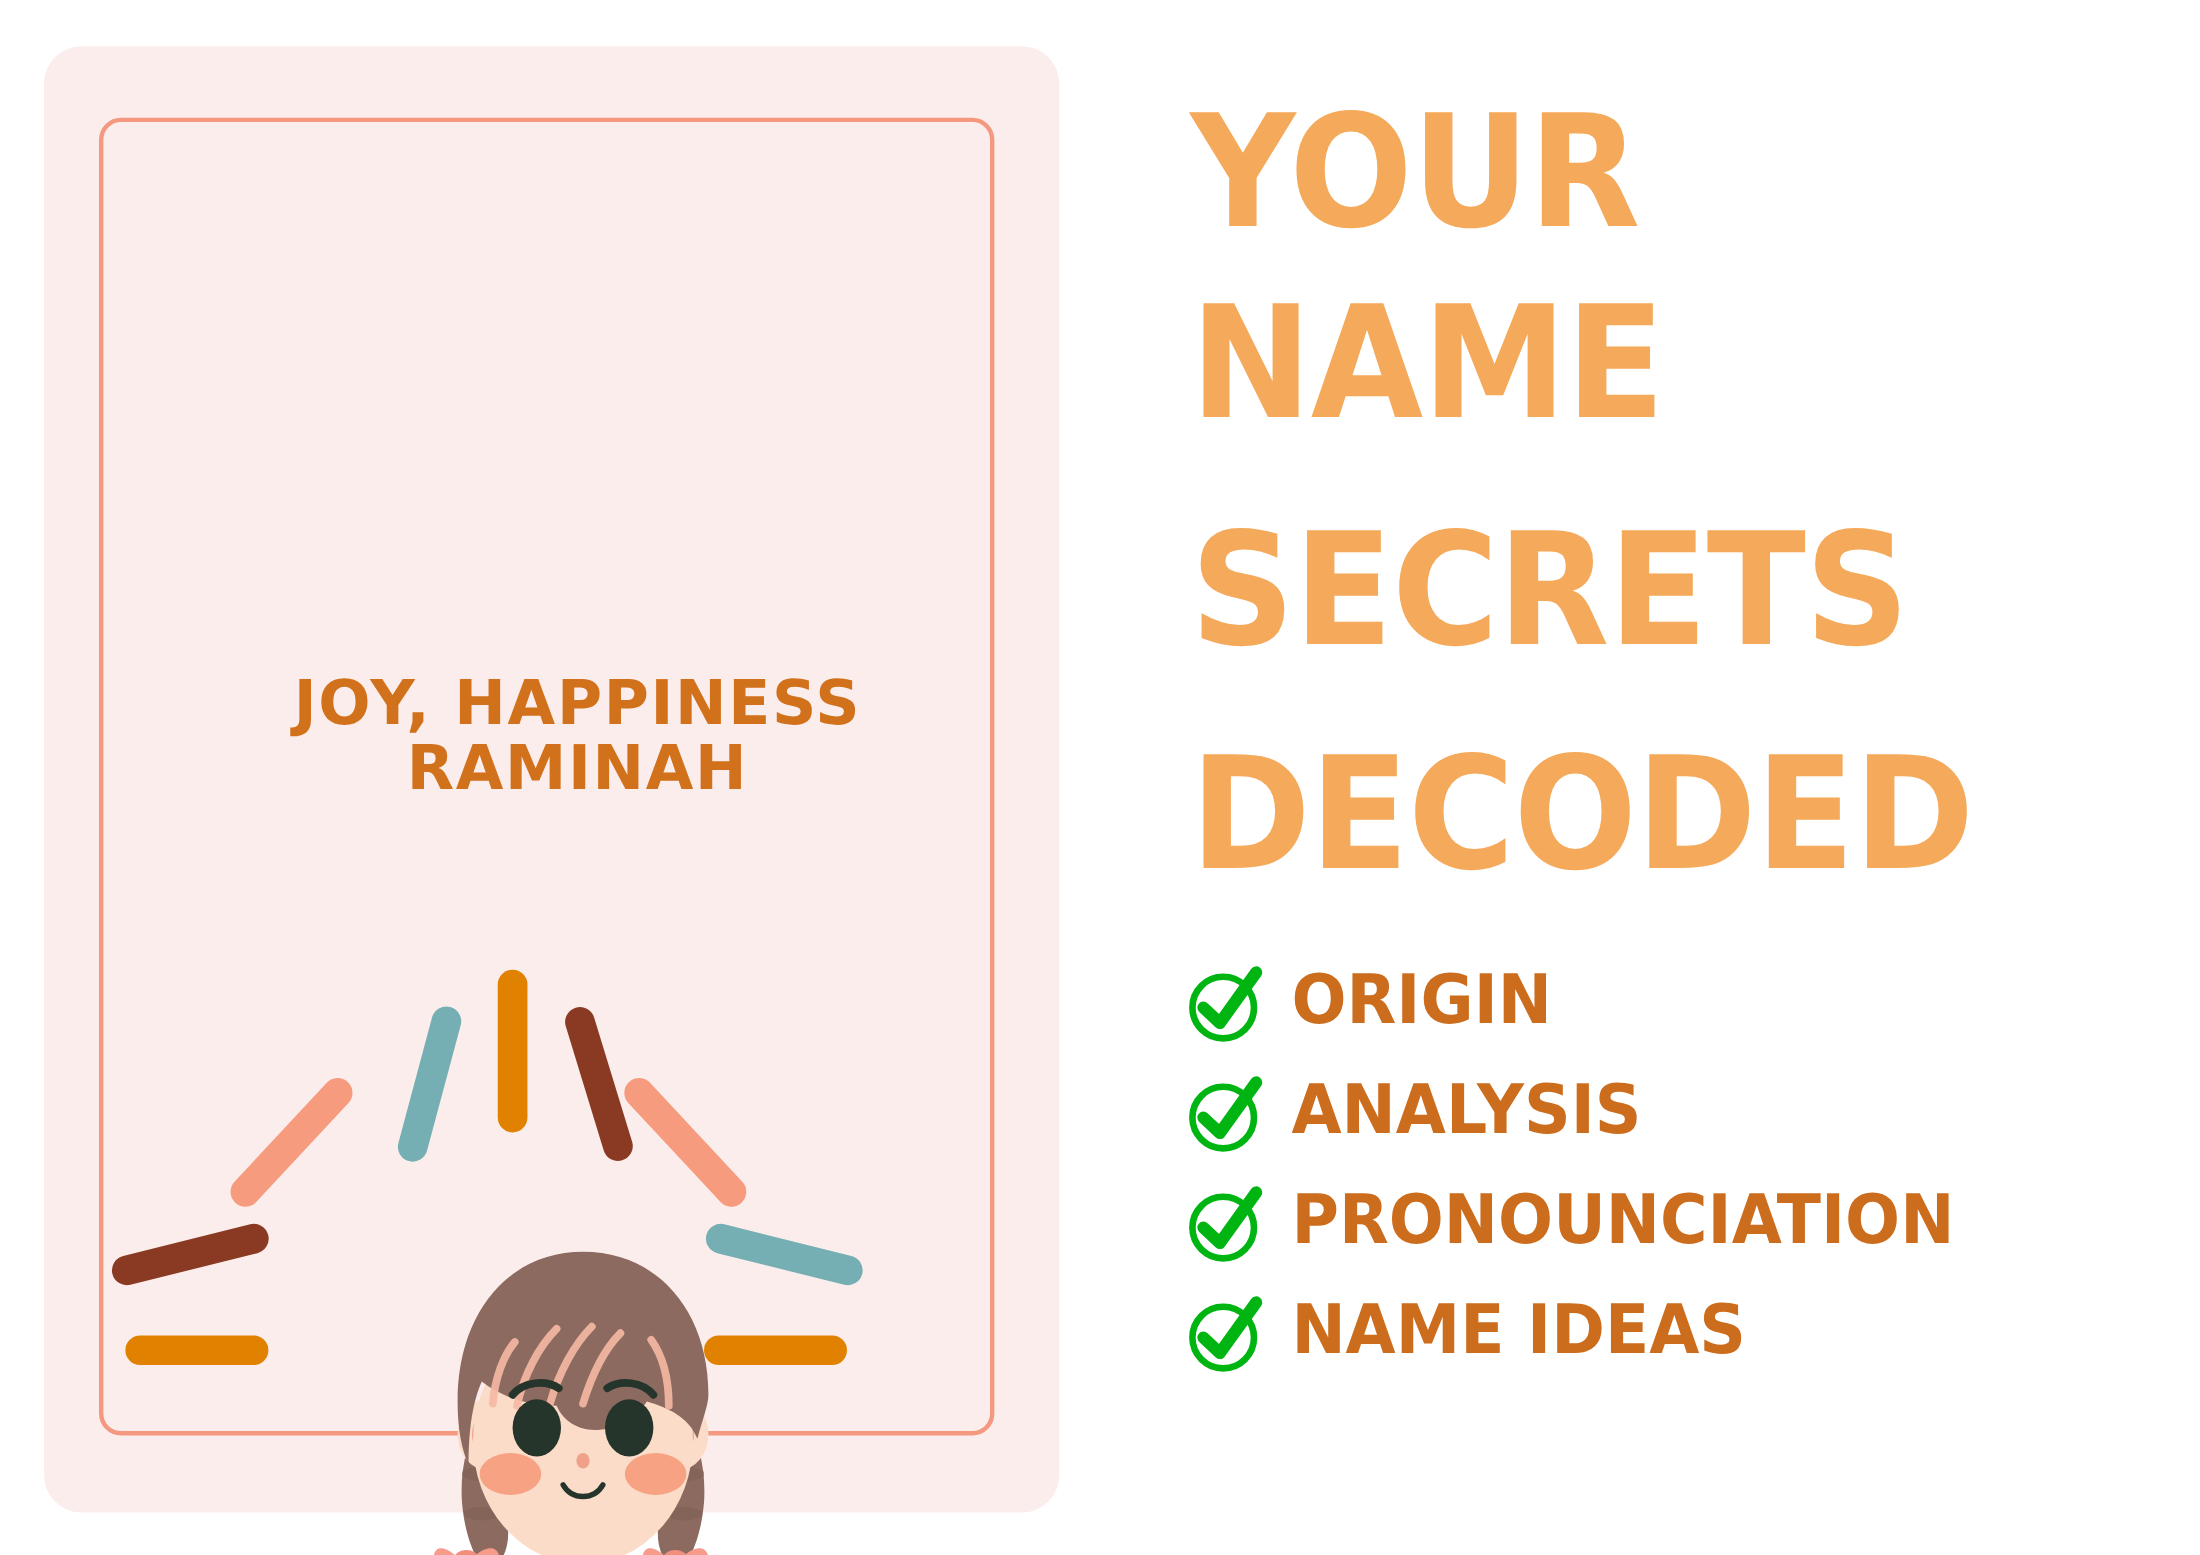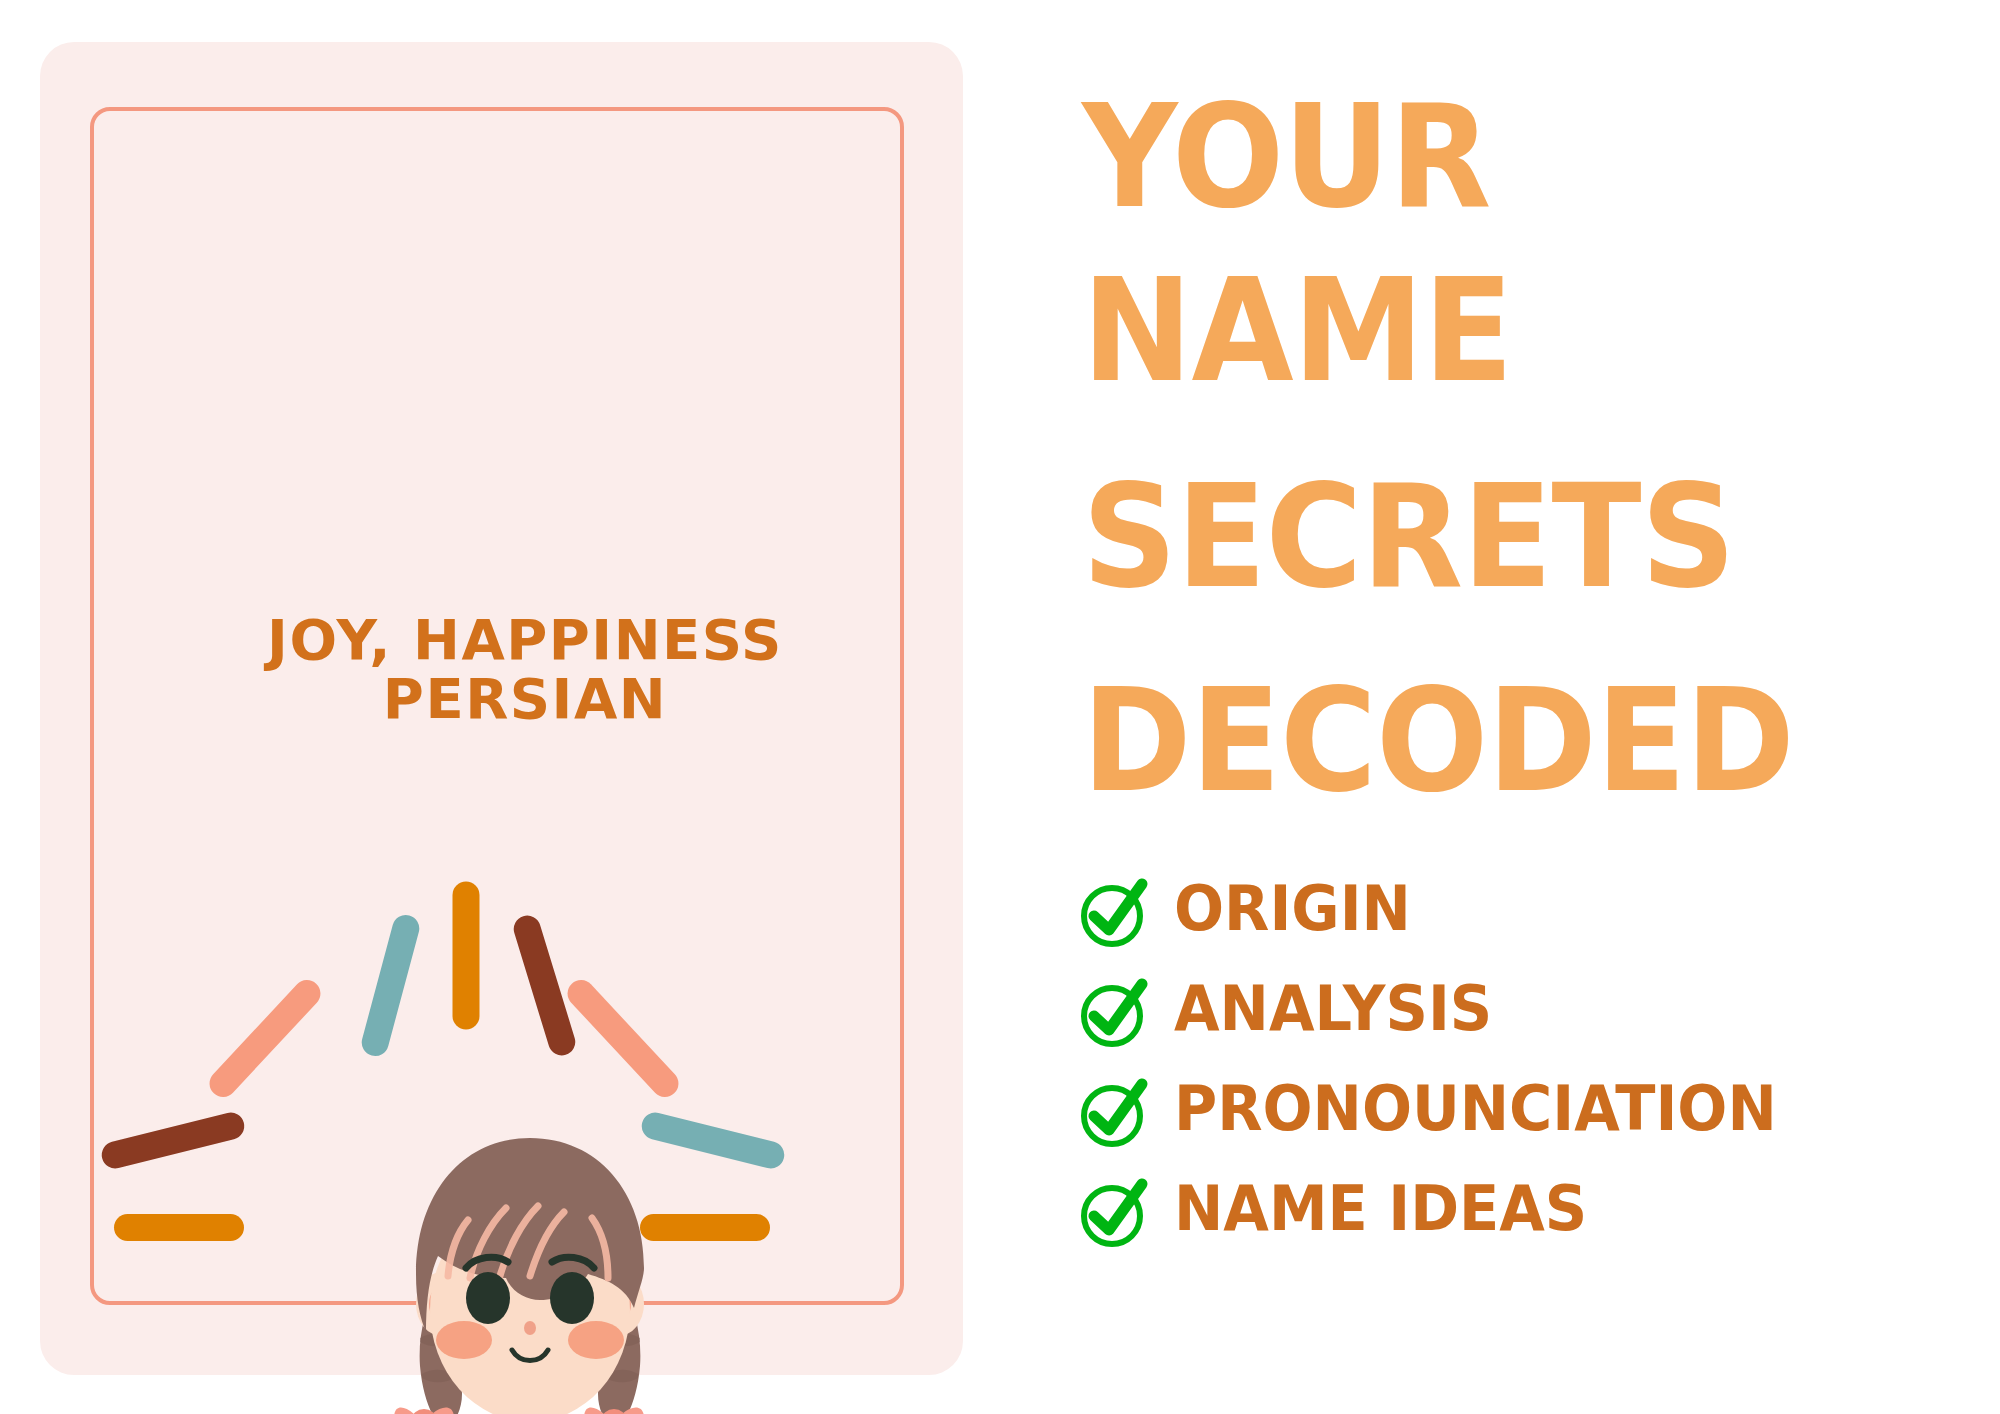--- a/index.html
+++ b/index.html
@@ -156,21 +156,21 @@
 </head>
 <body>
 
 <div id="name-card">
 
   <div id="card-inner-border"></div>
 
 
   <div id="meaning-block">
     <div class="m-line">JOY, HAPPINESS</div>
-    <div class="m-line">PERSIAN</div>
+    <div class="m-line">RAMINAH</div>
   </div>
 
   <div id="rays-layer">
       <div class="ray" style="left: 74px; top: 1172px; width: 130px; height: 27px; background: rgb(224, 129, 0); transform: rotate(0deg);"></div>
       <div class="ray" style="left: 60px; top: 1085px; width: 146px; height: 27px; background: rgb(138, 58, 34); transform: rotate(-14deg);"></div>
       <div class="ray" style="left: 150px; top: 983px; width: 150px; height: 27px; background: rgb(247, 155, 126); transform: rotate(-47deg);"></div>
       <div class="ray" style="left: 278px; top: 930px; width: 145px; height: 27px; background: rgb(118, 175, 179); transform: rotate(-75deg);"></div>
       <div class="ray" style="left: 352px; top: 900px; width: 148px; height: 27px; background: rgb(224, 129, 0); transform: rotate(-90deg);"></div>
       <div class="ray" style="left: 432px; top: 930px; width: 145px; height: 27px; background: rgb(138, 58, 34); transform: rotate(-107deg);"></div>
       <div class="ray" style="left: 508px; top: 983px; width: 150px; height: 27px; background: rgb(247, 155, 126); transform: rotate(-133deg);"></div>

